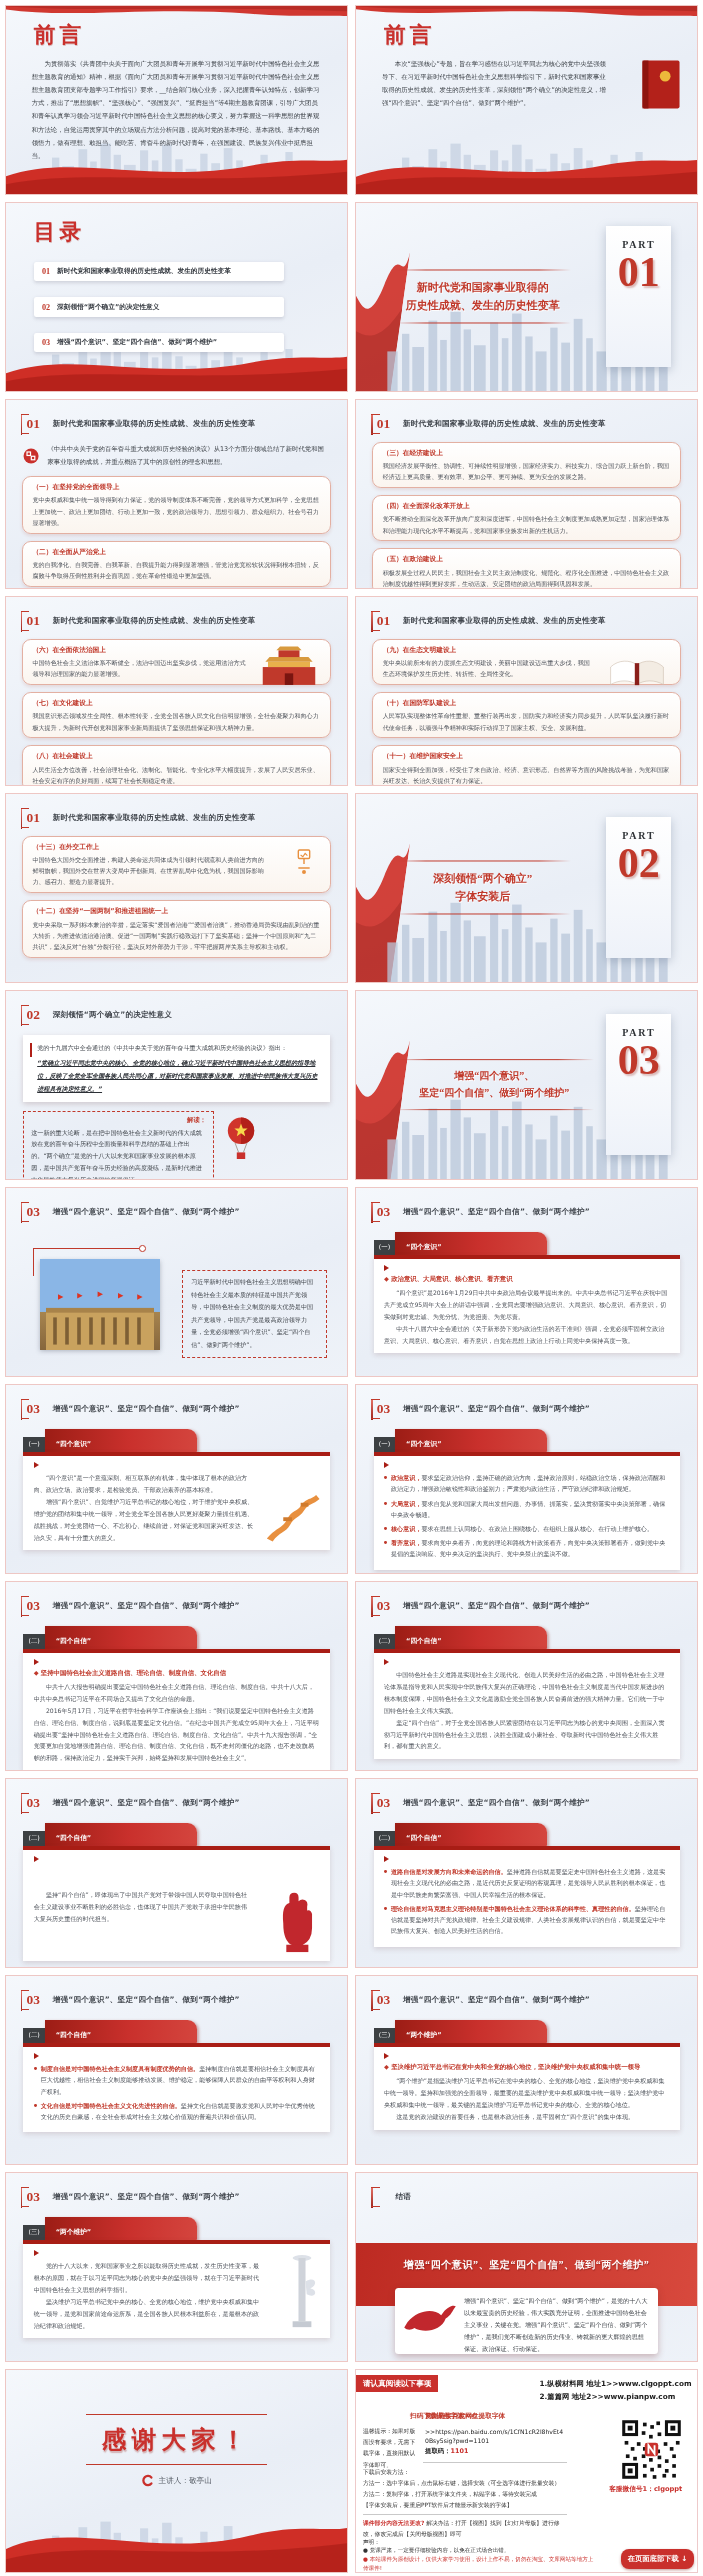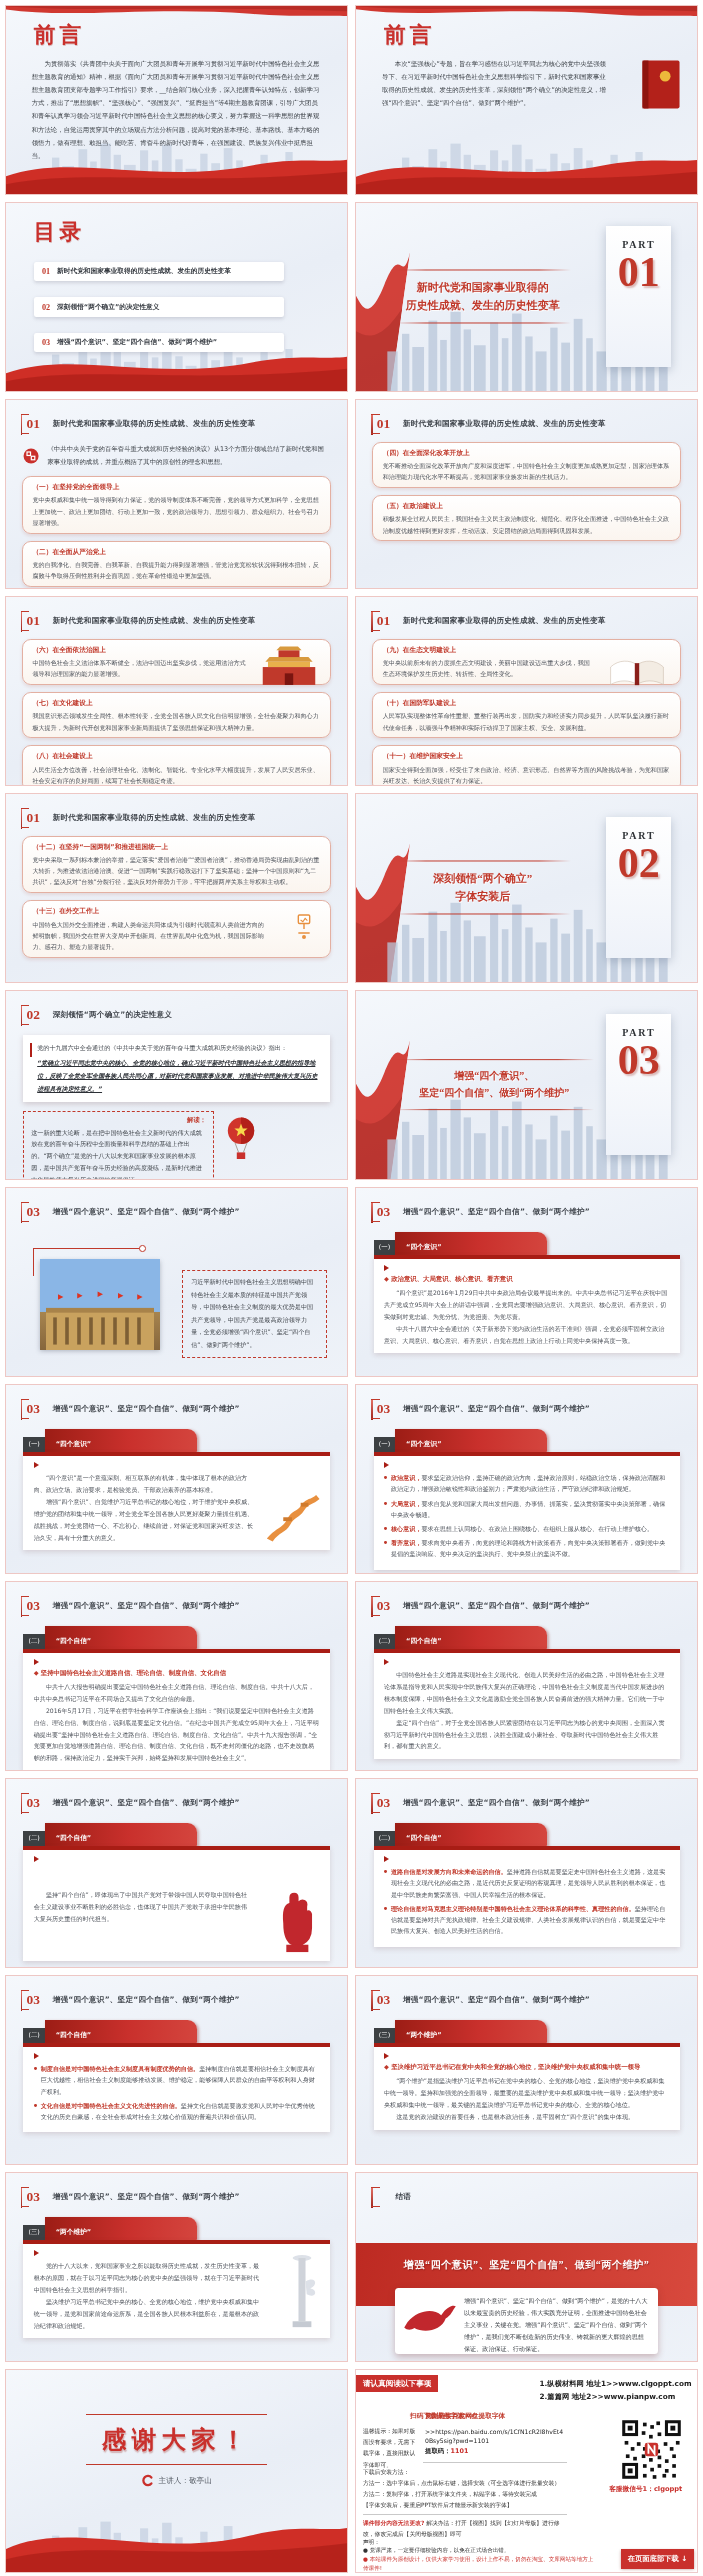--- a/index.html
+++ b/index.html
@@ -110,21 +110,21 @@
   .fp-code b{color:#c9302c;}
   .fp-qr{position:absolute;right:15px;top:49px;width:61px;height:61px;}
   .fp-hr1{position:absolute;left:67px;top:92px;width:144px;height:0.6px;background:#c9c9c9;}
   .fp-install{position:absolute;left:7px;top:97px;width:204px;line-height:1.9;font-size:5.8px;color:#333;}
   .fp-wechat{position:absolute;right:15px;top:115px;color:#c9302c;font-weight:bold;font-size:6.7px;}
   .fp-fix{position:absolute;left:7px;top:144px;width:204px;font-size:5.8px;line-height:1.8;color:#333;border-top:0.6px solid #c9c9c9;padding-top:3.5px;}
   .fp-fix b{color:#c9302c;}
   .fp-decl{position:absolute;left:7px;top:168px;width:234px;font-size:5.6px;line-height:1.55;color:#333;}
   .fp-decl .rd{color:#c9302c;}
   .fp-btn{position:absolute;right:2.9px;bottom:2.9px;background:#c9302c;color:#fff;font-weight:bold;font-size:7.3px;
-          padding:4.7px 7px;cursor:pointer;box-shadow:0 1.2px 2.9px rgba(120,20,15,.4);}
+          padding:4.7px 7px;cursor:pointer;box-shadow:0 1.2px 2.9px rgba(120,20,15,.4);border-radius:8px;}
   .mono-sm{letter-spacing:0;}
 </style>
 </head>
 <body>
 
 <svg width="0" height="0" style="position:absolute" aria-hidden="true">
   <defs>
     <g id="sym-sky" fill="#b9c7da">
       <rect x="10" y="55" width="14" height="45"></rect>
         <rect x="30" y="35" width="10" height="65"></rect>
@@ -383,20 +383,24 @@
       <p class="cp">党的自我净化、自我完善、自我革新、自我提升能力得到显著增强，管党治党宽松软状况得到根本扭转，反腐败斗争取得压倒性胜利并全面巩固，党在革命性锻造中更加坚强。</p>
     </div>
   </div>
 
   <div class="slide">
     <div class="hdr">
       <span class="hn">01</span>
       <span class="ht">新时代党和国家事业取得的历史性成就、发生的历史性变革</span>
     </div>
     <div class="card">
+      <div class="ct">（三）在经济建设上</div>
+      <p class="cp">我国经济发展平衡性、协调性、可持续性明显增强，国家经济实力、科技实力、综合国力跃上新台阶，我国经济迈上更高质量、更有效率、更加公平、更可持续、更为安全的发展之路。</p>
+    </div>
+    <div class="card">
       <div class="ct">（四）在全面深化改革开放上</div>
       <p class="cp">党不断推动全面深化改革开放向广度和深度进军，中国特色社会主义制度更加成熟更加定型，国家治理体系和治理能力现代化水平不断提高，党和国家事业焕发出新的生机活力。</p>
     </div>
     <div class="card">
       <div class="ct">（五）在政治建设上</div>
       <p class="cp">积极发展全过程人民民主，我国社会主义民主政治制度化、规范化、程序化全面推进，中国特色社会主义政治制度优越性得到更好发挥，生动活泼、安定团结的政治局面得到巩固和发展。</p>
     </div>
   </div>
 
   <div class="slide">
@@ -441,30 +445,30 @@
       <div class="ct">（十一）在维护国家安全上</div>
       <p class="cp">国家安全得到全面加强，经受住了来自政治、经济、意识形态、自然界等方面的风险挑战考验，为党和国家兴旺发达、长治久安提供了有力保证。</p>
     </div>
   </div>
 
   <div class="slide">
     <div class="hdr">
       <span class="hn">01</span>
       <span class="ht">新时代党和国家事业取得的历史性成就、发生的历史性变革</span>
     </div>
-    <div class="card">
-      <div class="ct">（十二）在坚持“一国两制”和推进祖国统一上</div>
-      <p class="cp">党中央采取一系列标本兼治的举措，坚定落实“爱国者治港”“爱国者治澳”，推动香港局势实现由乱到治的重大转折，为推进依法治港治澳、促进“一国两制”实践行稳致远打下了坚实基础；坚持一个中国原则和“九二共识”，坚决反对“台独”分裂行径，坚决反对外部势力干涉，牢牢把握两岸关系主导权和主动权。</p>
-    </div>
     <div class="card" style="padding-right:64px;">
       <div class="ct">（十三）在外交工作上</div>
       <p class="cp">中国特色大国外交全面推进，构建人类命运共同体成为引领时代潮流和人类前进方向的鲜明旗帜，我国外交在世界大变局中开创新局、在世界乱局中化危为机，我国国际影响力、感召力、塑造力显著提升。</p>
       <svg class="art" width="34" height="34" viewBox="0 0 60 60">
           <use href="#sym-sat"></use>
         </svg>
+    </div>
+    <div class="card">
+      <div class="ct">（十二）在坚持“一国两制”和推进祖国统一上</div>
+      <p class="cp">党中央采取一系列标本兼治的举措，坚定落实“爱国者治港”“爱国者治澳”，推动香港局势实现由乱到治的重大转折，为推进依法治港治澳、促进“一国两制”实践行稳致远打下了坚实基础；坚持一个中国原则和“九二共识”，坚决反对“台独”分裂行径，坚决反对外部势力干涉，牢牢把握两岸关系主导权和主动权。</p>
     </div>
   </div>
 
   <div class="slide">
     <svg class="ribbon-side" viewBox="0 0 600 140" preserveAspectRatio="none">
         <use href="#sym-ribbon"></use>
       </svg>
     <svg class="sky big" viewBox="0 0 400 100" preserveAspectRatio="none">
         <use href="#sym-sky"></use>
       </svg>

